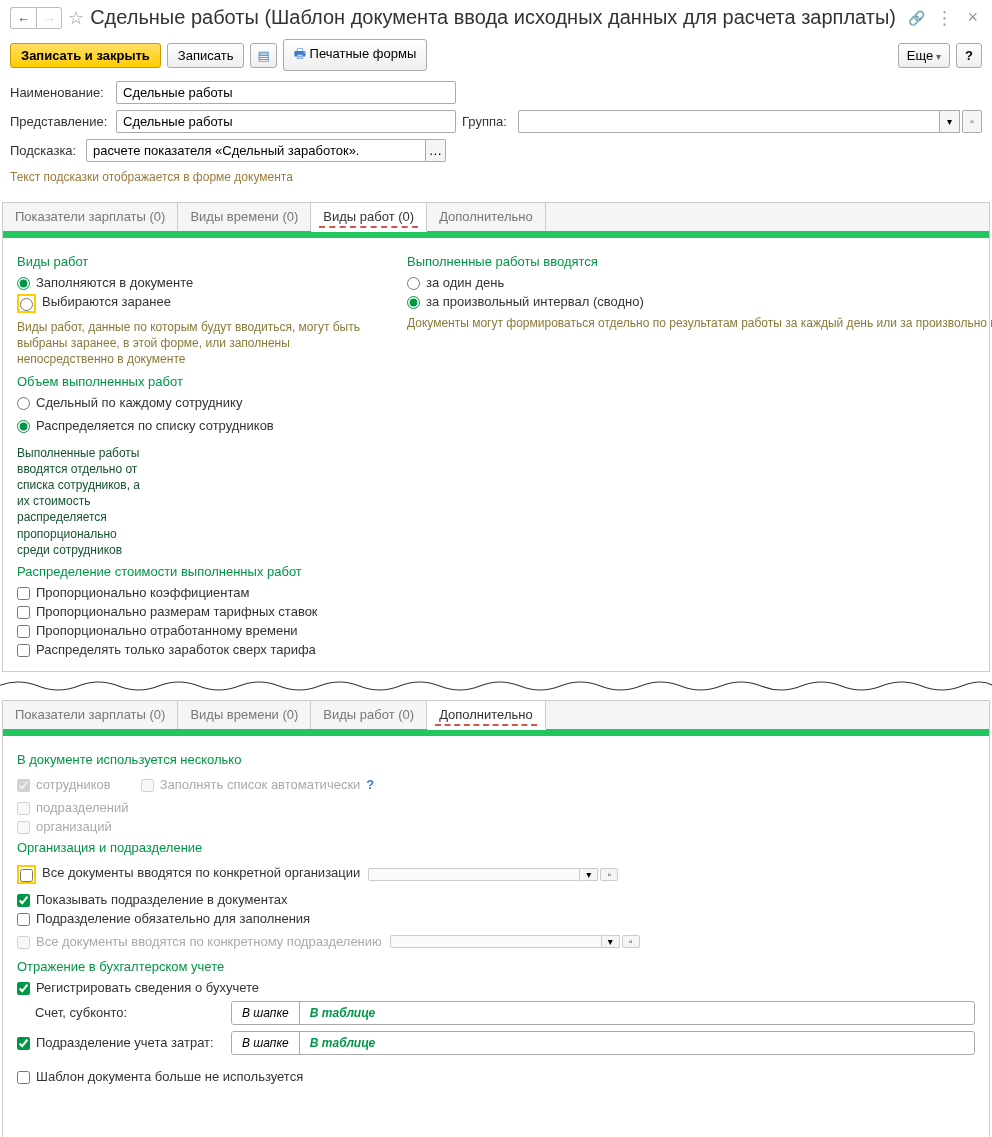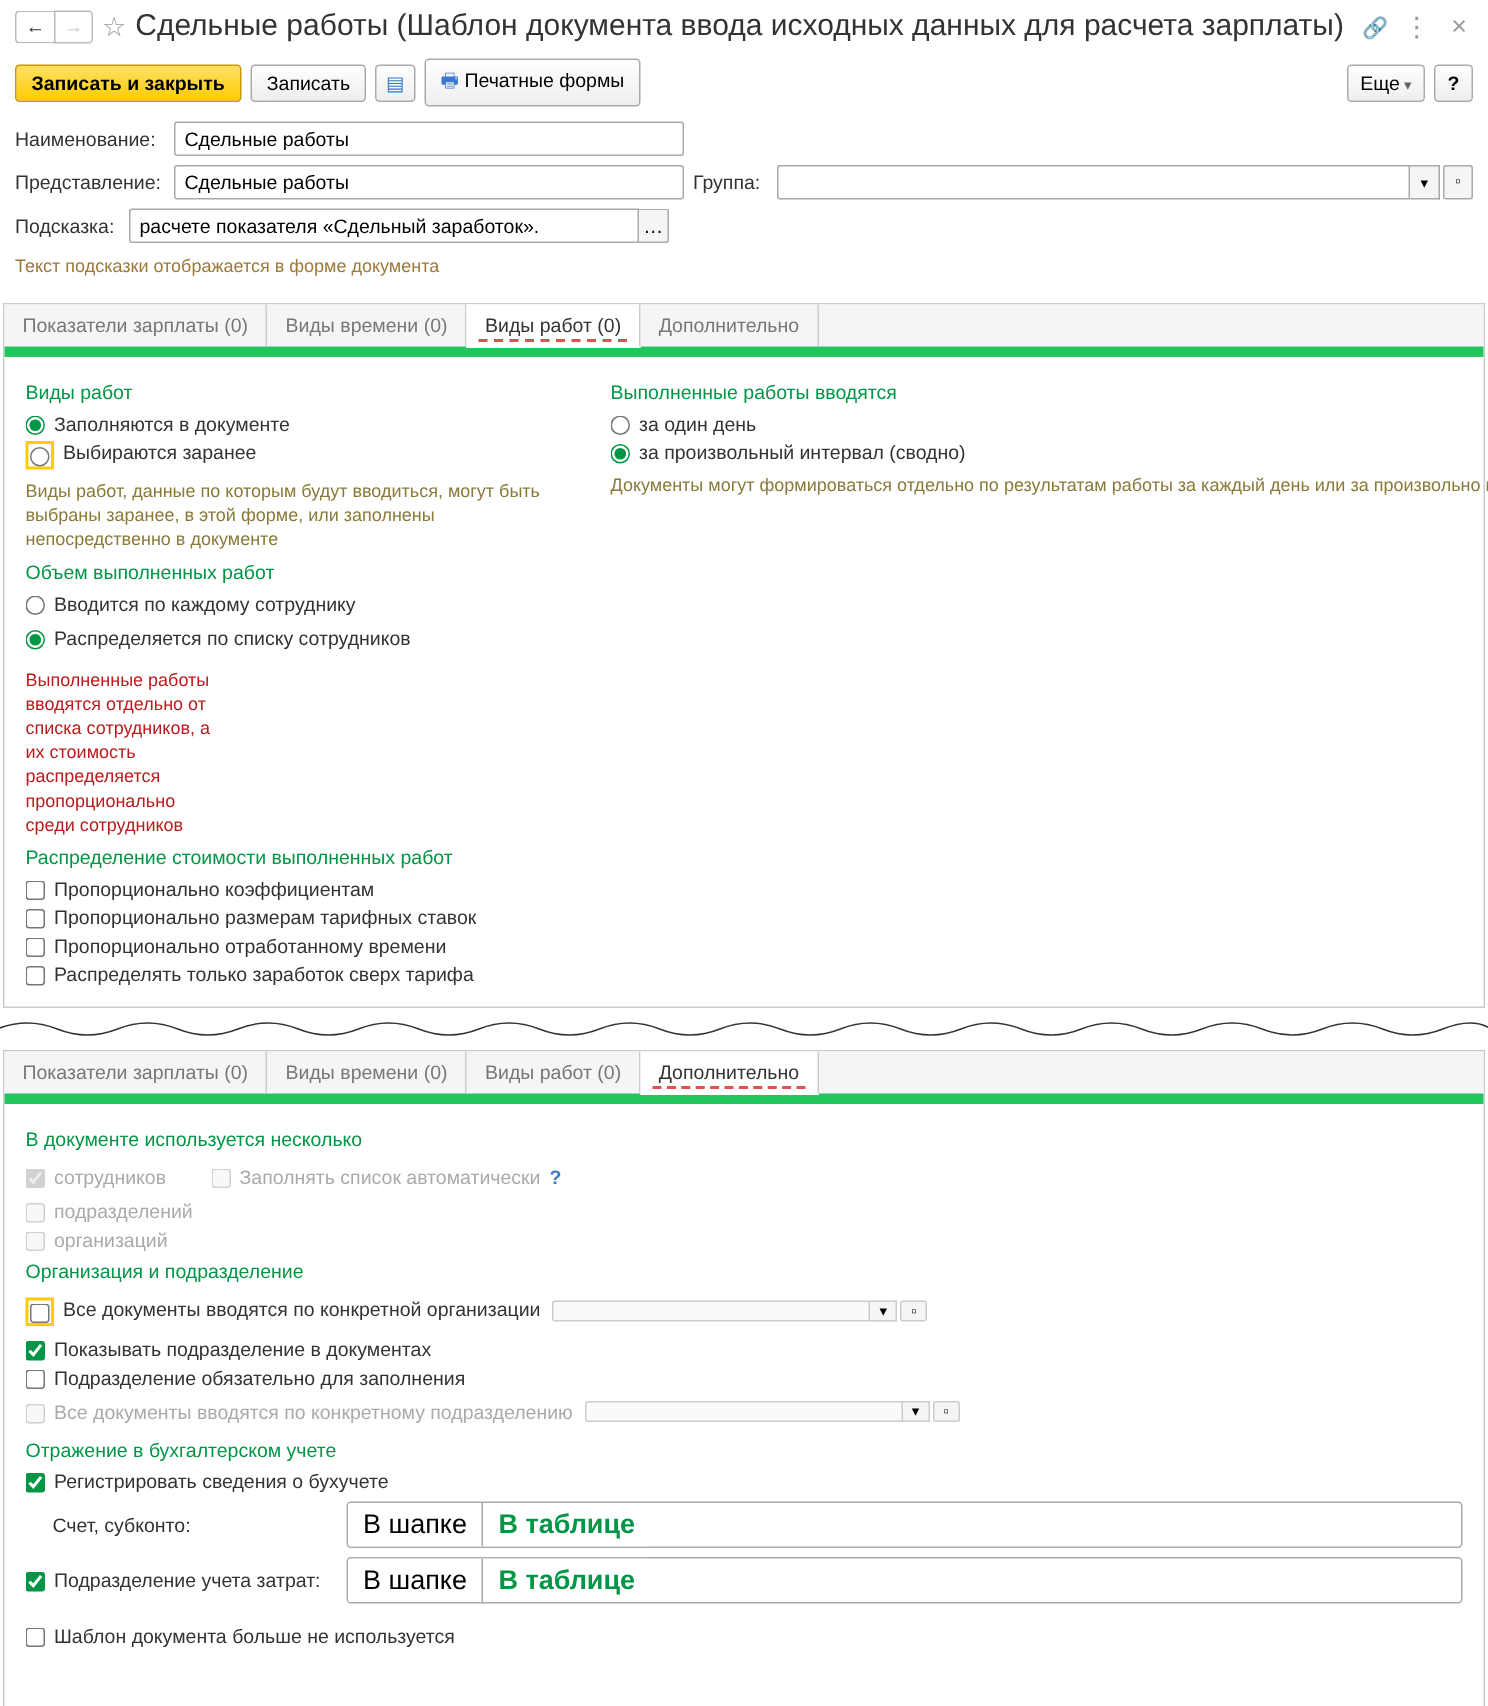--- a/index.html
+++ b/index.html
@@ -48,29 +48,29 @@
 .section-title { color: #009646; font-weight: normal; margin: 6px 0 6px 0; font-size: 13px; }
 .cols { display: flex; gap: 30px; }
 .col { flex: 0 0 auto; }
 .col.left { width: 360px; }
 .radio-row, .check-row { display: flex; align-items: flex-start; gap: 6px; margin: 4px 0; }
 input[type=radio], input[type=checkbox] { margin-top: 2px; cursor: pointer; accent-color: #009646; }
 .highlight-box { border: 2px solid #ffcc00; padding: 0 1px; display: inline-flex; }
 .olive-note { color: #8a7a3a; font-size: 12px; margin-top: 6px; line-height: 1.35; }
 .radio-label, .check-label { cursor: pointer; }
 .disabled-label { color: #aaa; }
-.inline-note { color: #b91c1c; font-size: 12px; max-width: 130px; line-height: 1.35; }
+.inline-note { color: #14532d; font-size: 12px; max-width: 130px; line-height: 1.35; }
 .flex-row { display: flex; gap: 8px; align-items: flex-start; flex-direction: column; }
 .q-icon { color: #3a7acc; font-weight: bold; cursor: pointer; }
 
 .separator { position: relative; height: 20px; margin: 0 -2px; }
 .separator svg { width: 100%; height: 20px; display: block; }
 
 .toggle-group { display: inline-flex; border: 1px solid #aaa; border-radius: 3px; overflow: hidden; margin-left: 6px; }
-.toggle-btn { padding: 4px 10px; border: none; background: #fff; cursor: pointer; font-size: 18px; }
+.toggle-btn { padding: 4px 10px; border: none; background: #fff; cursor: pointer; font-size: 12px; font-style: italic; }
 .toggle-btn:first-child { border-right: 1px solid #aaa; }
 .toggle-btn.active { color: #009646; font-weight: bold; }
 .grid-row { display: grid; grid-template-columns: 200px auto; align-items: center; margin: 6px 0; gap: 8px; }
 .sel-combo { display: flex; width: 250px; }
 .sel-combo .ci { flex: 1; border: 1px solid #ccc; background: #fafafa; padding: 3px 6px; border-radius: 2px 0 0 2px; }
 .sel-combo .cb1 { width: 18px; border: 1px solid #ccc; border-left: none; background: #f5f5f5; font-size: 10px; }
 .sel-combo .cb2 { width: 18px; border: 1px solid #ccc; margin-left: 2px; background: #f5f5f5; font-size: 10px; border-radius: 2px; }
 </style>
 </head>
 <body>
@@ -156,21 +156,21 @@
               <input type="radio" name="dw" checked="" style="">
               <span class="radio-label">за произвольный интервал (сводно)</span>
             </div>
           <div class="olive-note">Документы могут формироваться отдельно по результатам работы за каждый день или за произвольно выбранный интервал</div>
         </div>
       </div>
 
       <div class="section-title">Объем выполненных работ</div>
       <div class="radio-row">
           <input type="radio" name="vol" style="">
-          <span class="radio-label">Вводится по каждому сотруднику</span>
+          <span class="radio-label">Сдельный по каждому сотруднику</span>
         </div>
       <div class="flex-row">
         <div class="radio-row">
             <input type="radio" name="vol" checked="" style="">
             <span class="radio-label">Распределяется по списку сотрудников</span>
           </div>
         <div class="inline-note">Выполненные работы вводятся отдельно от списка сотрудников, а их стоимость распределяется пропорционально среди сотрудников</div>
       </div>
 
       <div class="section-title">Распределение стоимости выполненных работ</div>

